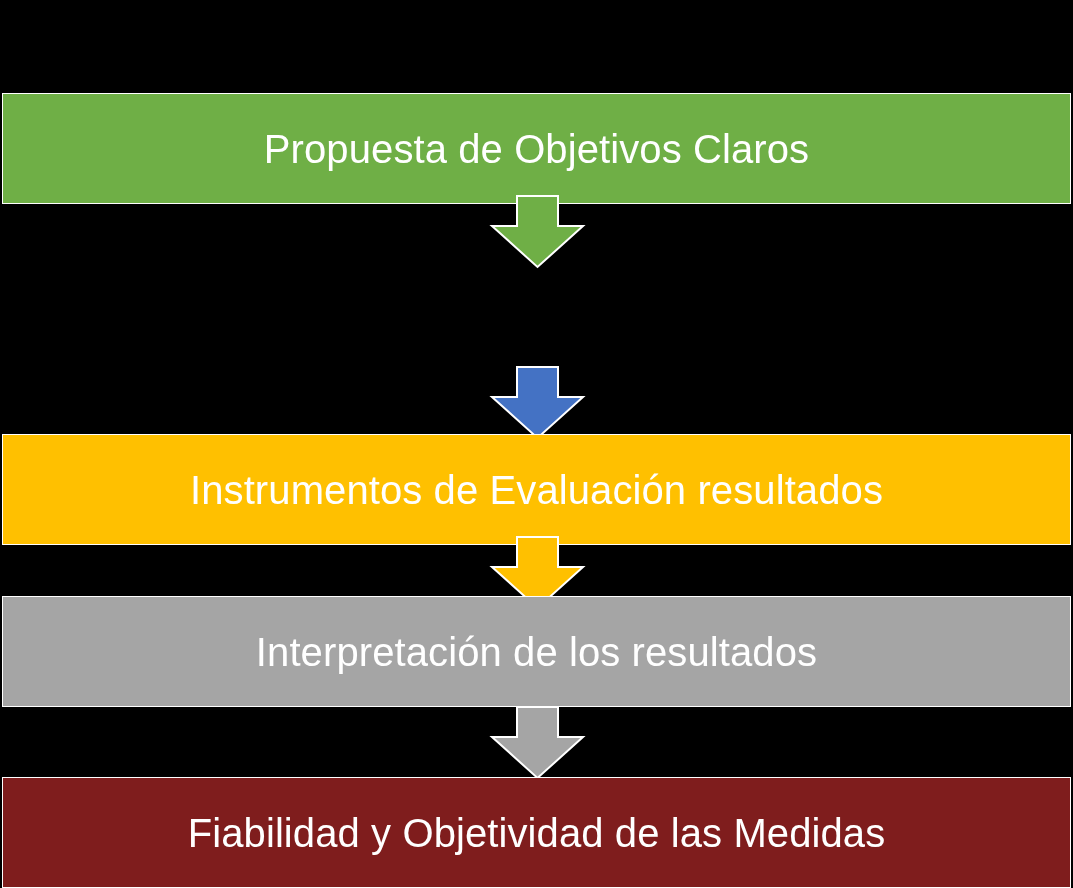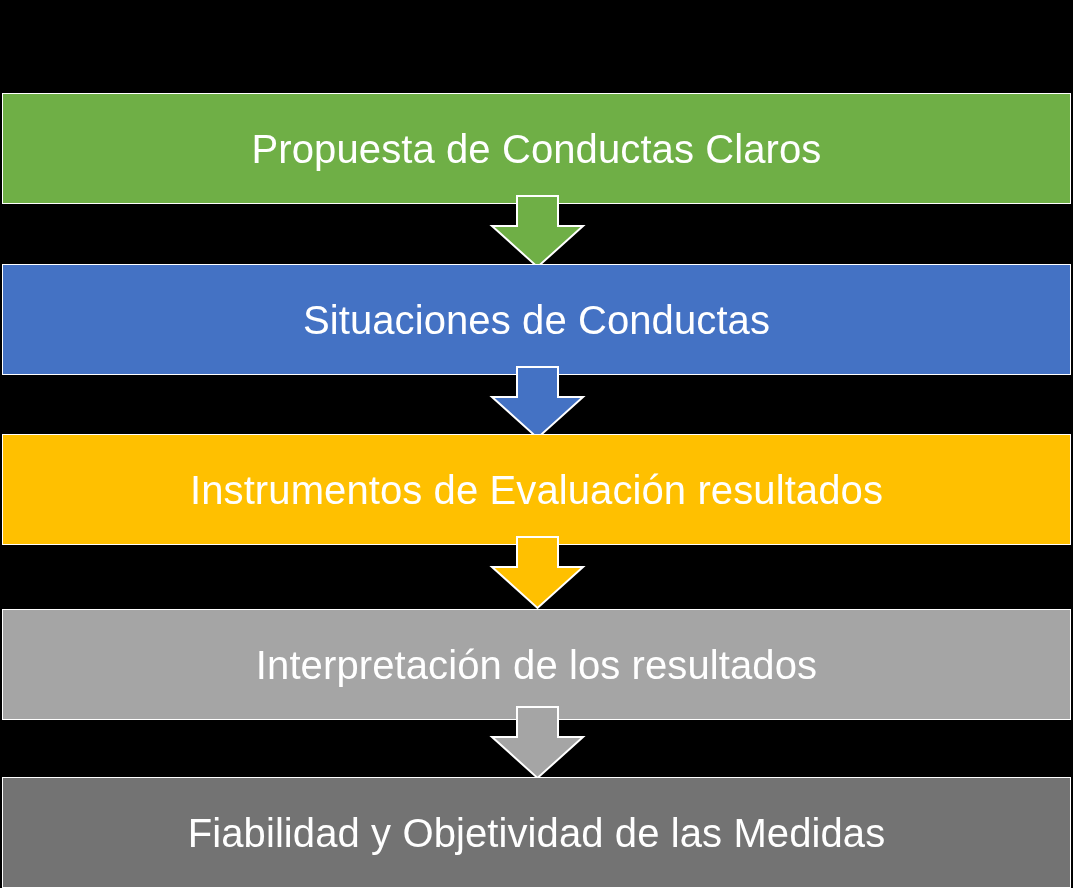--- a/index.html
+++ b/index.html
@@ -52,42 +52,39 @@
     height: 72px;
     overflow: visible;
   }
   
   .step-0  { top: 93px;  }
   .arrow-0 { top: 196px; }
   .step-1  { top: 264px; }
   .arrow-1 { top: 367px; }
   .step-2  { top: 434px; }
   .arrow-2 { top: 537px; }
-  .step-3  { top: 609px; }
+  .step-3  { top: 596px; }
   .arrow-3 { top: 707px; }
   .step-4  { top: 777px; }
 </style>
 </head>
 <body style="background: rgb(0, 0, 0);">
 
 <div id="canvas" style="background: rgb(0, 0, 0);">
 
   <div class="flow-step step-0" style="background: rgb(111, 175, 70); border-color: rgb(255, 255, 255);">
-    <span class="flow-step-label" style="color: rgb(255, 255, 255);">Propuesta de Conductas Claros</span>
+    <span class="flow-step-label" style="color: rgb(255, 255, 255);">Propuesta de Objetivos Claros</span>
   </div>
 
   <div class="flow-arrow arrow-0">
     <svg viewBox="0 0 93 72" xmlns="http://www.w3.org/2000/svg">
       <polygon class="arrow-shape-0" points="26,0 67,0 67,30 92,30 46.5,71 1,30 26,30" stroke="#FFFFFF" stroke-width="2" stroke-linejoin="miter" fill="#6FAF46"></polygon>
     </svg>
   </div>
 
-  <div class="flow-step step-1" style="background: rgb(68, 114, 196); border-color: rgb(255, 255, 255);">
-    <span class="flow-step-label" style="color: rgb(255, 255, 255);">Situaciones de Conductas</span>
-  </div>
 
   <div class="flow-arrow arrow-1">
     <svg viewBox="0 0 93 72" xmlns="http://www.w3.org/2000/svg">
       <polygon class="arrow-shape-1" points="26,0 67,0 67,30 92,30 46.5,71 1,30 26,30" stroke="#FFFFFF" stroke-width="2" stroke-linejoin="miter" fill="#4472C4"></polygon>
     </svg>
   </div>
 
   <div class="flow-step step-2" style="background: rgb(255, 192, 0); border-color: rgb(255, 255, 255);">
     <span class="flow-step-label" style="color: rgb(255, 255, 255);">Instrumentos de Evaluación resultados</span>
   </div>
@@ -101,17 +98,17 @@
   <div class="flow-step step-3" style="background: rgb(165, 165, 165); border-color: rgb(255, 255, 255);">
     <span class="flow-step-label" style="color: rgb(255, 255, 255);">Interpretación de los resultados</span>
   </div>
 
   <div class="flow-arrow arrow-3">
     <svg viewBox="0 0 93 72" xmlns="http://www.w3.org/2000/svg">
       <polygon class="arrow-shape-3" points="26,0 67,0 67,30 92,30 46.5,71 1,30 26,30" stroke="#FFFFFF" stroke-width="2" stroke-linejoin="miter" fill="#A5A5A5"></polygon>
     </svg>
   </div>
 
-  <div class="flow-step step-4" style="background: #737373; border-color: rgb(255, 255, 255);">
+  <div class="flow-step step-4" style="background: #7f1d1d; border-color: rgb(255, 255, 255);">
     <span class="flow-step-label" style="color: rgb(255, 255, 255);">Fiabilidad y Objetividad de las Medidas</span>
   </div>
 
 </div>
 
 </body></html>

